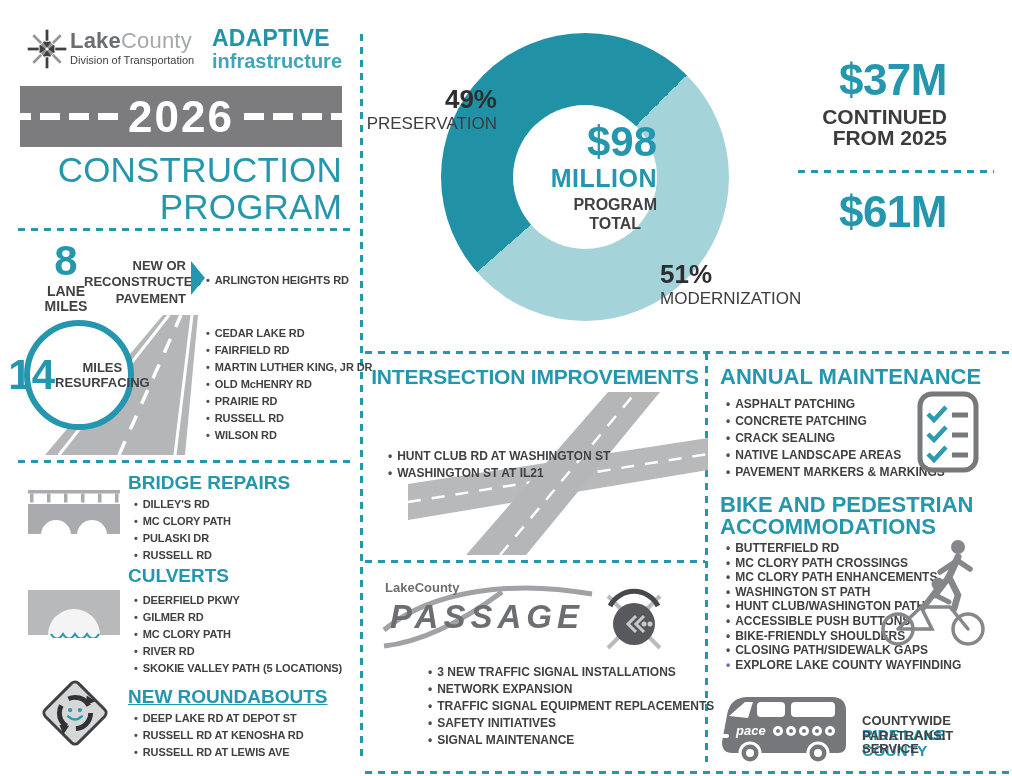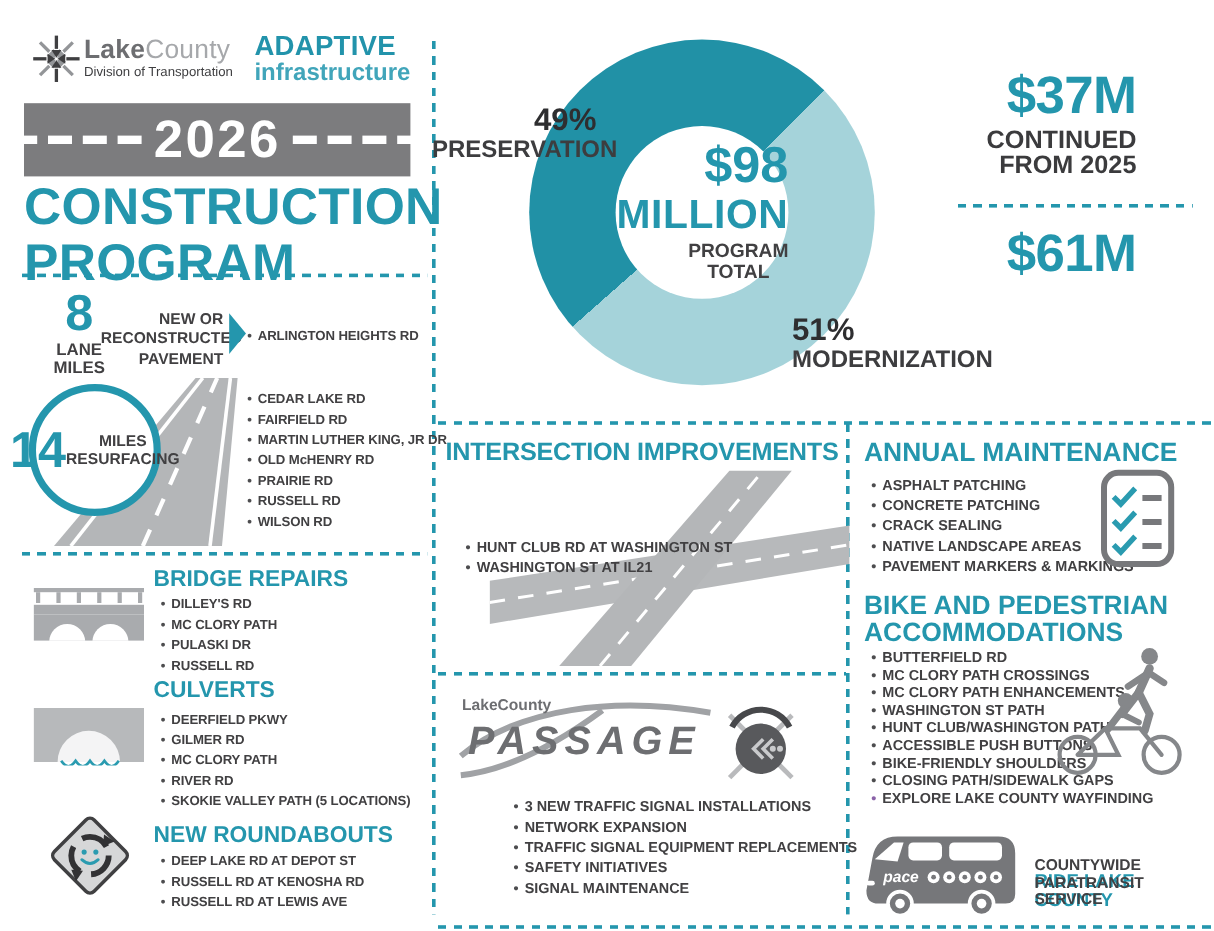--- a/index.html
+++ b/index.html
@@ -33,22 +33,22 @@
   .badge .l1{font-size:23px;font-weight:800;color:#2293ab;letter-spacing:.2px;}
   .badge .l2{font-size:20px;font-weight:600;color:#41a5ba;margin-top:1px;}
 
   
   .banner{left:20px;top:86px;width:322px;height:61px;background:#7c7c7e;
     display:flex;align-items:center;justify-content:center;gap:10px;}
   .bdash-set{display:flex;gap:9px;}
   .bdash{width:20px;height:7px;background:#fff;}
   .banner-year{color:#fff;font-size:44px;font-weight:800;letter-spacing:2px;line-height:1;}
 
-  .main-title{left:20px;top:151px;width:322px;text-align:left;
-    color:var(--teal);font-size:43px;font-weight:700;line-height:1.06;letter-spacing:.2px;}
+  .main-title{left:20px;top:151px;width:322px;text-align:right;
+    color:var(--teal);font-size:35px;font-weight:400;line-height:1.06;letter-spacing:.2px;}
 
   
   .stat8{left:28px;top:240px;width:76px;text-align:center;line-height:1;}
   .stat8 .v{color:var(--teal);font-size:42px;font-weight:800;}
   .stat8 .u{color:var(--dark);font-size:14px;font-weight:800;line-height:1.05;margin-top:2px;}
   .pave-label{left:84px;top:258px;width:102px;text-align:right;
     color:var(--dark);font-size:13px;font-weight:800;line-height:1.25;}
   .arrow-right{left:191px;top:261px;width:0;height:0;
     border-top:17px solid transparent;border-bottom:17px solid transparent;
     border-left:14px solid var(--teal);}
@@ -67,25 +67,25 @@
   .list-bike .li{font-size:12px;line-height:14.6px;}
   .list-bike .li:last-child .bullet{color:#8a62a8;}
 
   .sec-title{position:absolute;color:var(--teal);font-weight:800;line-height:1.02;}
 
   
   .donut{left:441px;top:33px;width:288px;height:288px;border-radius:50%;z-index:1;}
   .donut-hole{left:513px;top:105px;width:144px;height:144px;border-radius:50%;background:#fff;
     display:flex;flex-direction:column;align-items:flex-end;justify-content:center;line-height:1;z-index:2;}
   .donut-hole .v{color:var(--teal);font-size:42px;font-weight:800;}
-  .donut-hole .m{color:var(--teal);font-size:34px;font-weight:800;letter-spacing:.5px;margin-top:3px;}
+  .donut-hole .m{color:var(--teal);font-size:25px;font-weight:800;letter-spacing:.5px;margin-top:3px;}
   .donut-hole .c{color:var(--dark);font-size:16px;font-weight:600;margin-top:5px;line-height:1.15;text-align:center;}
   .slice-label{position:absolute;z-index:4;line-height:1;}
   .slice-label .p{font-size:26px;font-weight:800;color:#2e2e30;}
-  .slice-label .n{font-size:20px;font-weight:700;color:#3d3d3f;margin-top:3px;}
+  .slice-label .n{font-size:17px;font-weight:400;color:#3d3d3f;margin-top:3px;}
   .lbl-49{left:360px;top:86px;width:137px;text-align:right;}
   .lbl-51{left:660px;top:261px;width:160px;text-align:left;}
 
   
   .fund{position:absolute;width:157px;text-align:right;line-height:1;}
   .fund .amt{color:var(--teal);font-size:44px;font-weight:800;letter-spacing:-.5px;}
   .fund .lbl{color:#3b3b3d;font-size:21px;font-weight:800;line-height:1.02;margin-top:4px;}
   .fund-continued{left:790px;top:58px;}
   .fund-new{left:790px;top:190px;}
 
@@ -312,21 +312,21 @@
 
   <svg class="abs" style="left:36px;top:674px;" width="78" height="78" viewBox="0 0 80 80">
     <rect x="16" y="16" width="48" height="48" rx="5" transform="rotate(45 40 40)" fill="#d6d7d8" stroke="#404042" stroke-width="3"></rect>
     <circle cx="40" cy="40" r="16" fill="none" stroke="#323234" stroke-width="5" stroke-dasharray="24 10"></circle>
     <polygon points="52,22 61,28 51,32" fill="#323234"></polygon>
     <polygon points="24,52 28,62 34,53" fill="#323234"></polygon>
     <circle cx="35" cy="37" r="2.2" fill="#2a9bb0"></circle>
     <circle cx="45" cy="37" r="2.2" fill="#2a9bb0"></circle>
     <path d="M33,43.5 Q40,50 47,43.5" fill="none" stroke="#2a9bb0" stroke-width="2.5" stroke-linecap="round"></path>
   </svg>
-  <div class="sec-title" style="left:128px;top:687px;font-size:19px;">NEW ROUNDABOUTS</div>
+  <div class="sec-title" style="left:128px;top:687px;font-size:19px;text-decoration:underline;">NEW ROUNDABOUTS</div>
   <div class="list list-sm" style="left:134px;top:710px;">
       <div class="li">
         <span class="bullet">•</span>
         <span>DEEP LAKE RD AT DEPOT ST</span>
       </div>
       <div class="li">
         <span class="bullet">•</span>
         <span>RUSSELL RD AT KENOSHA RD</span>
       </div>
       <div class="li">

